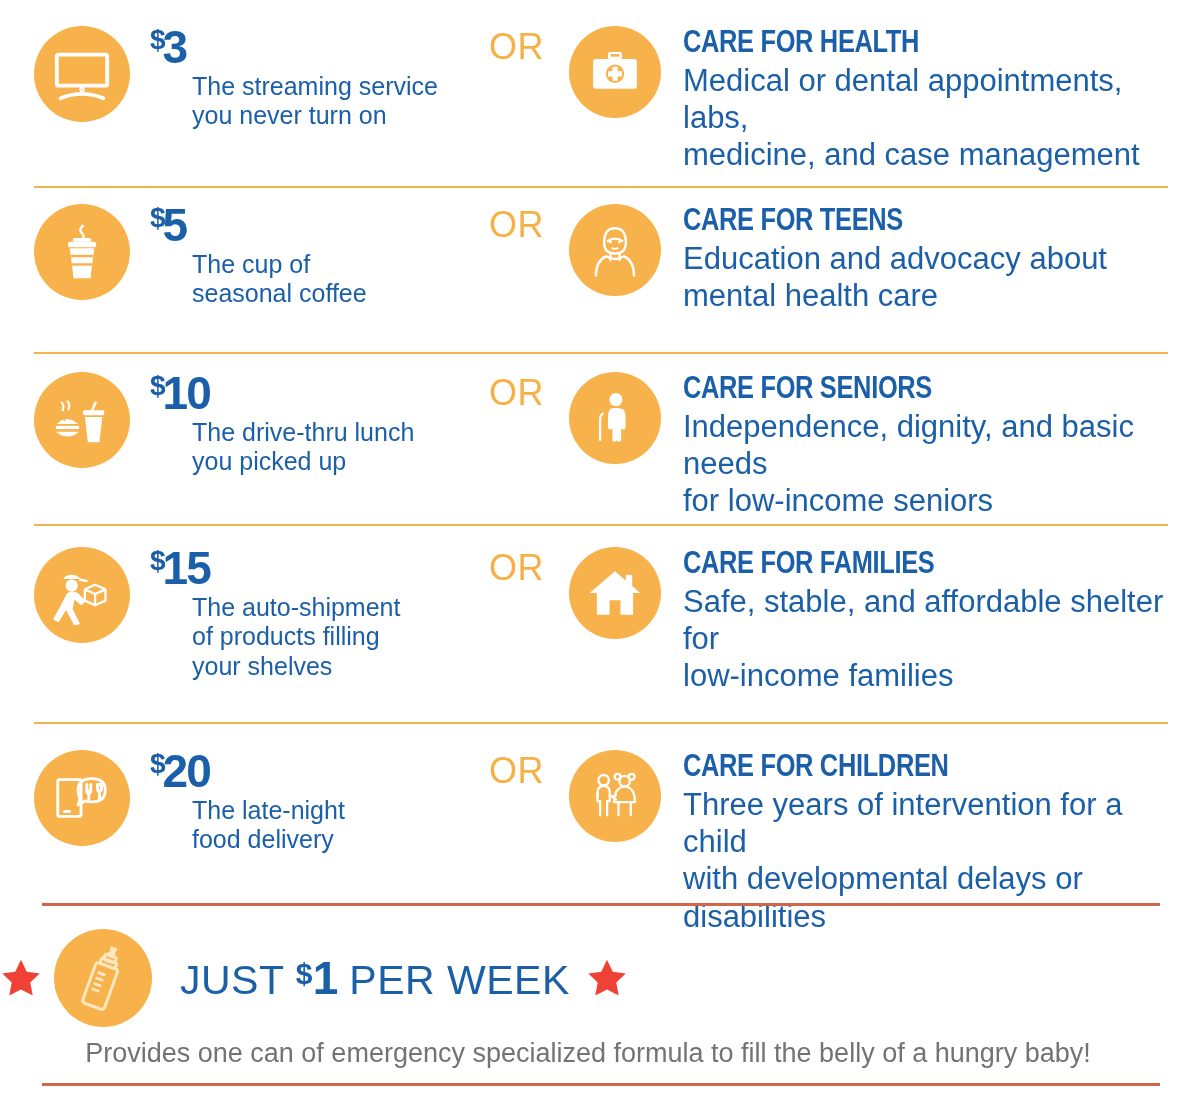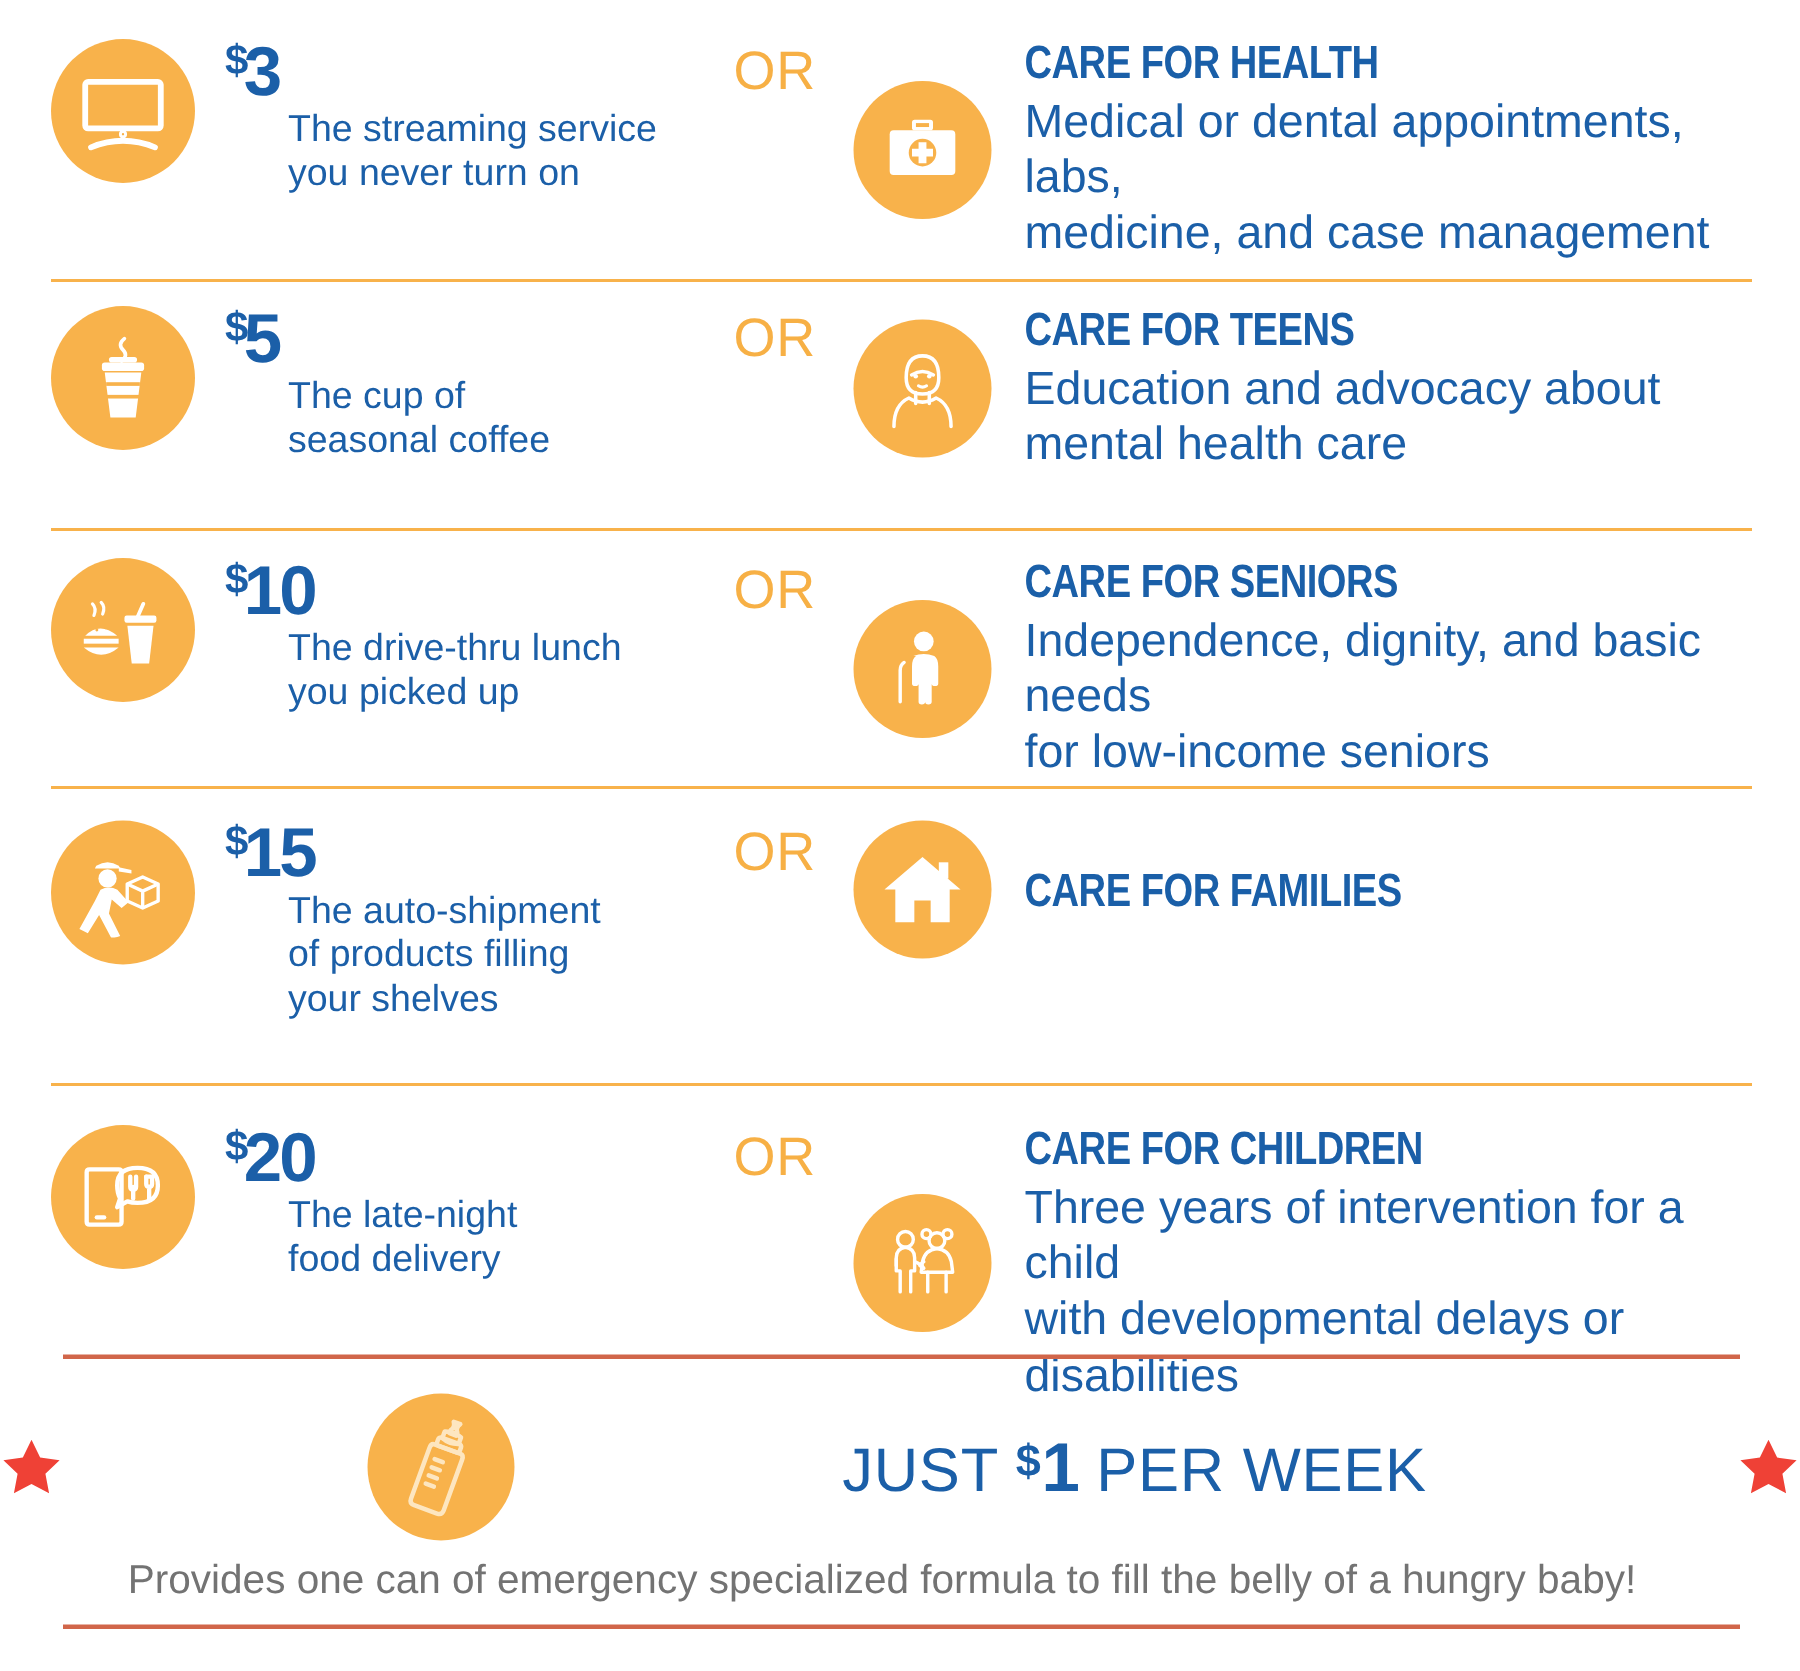--- a/index.html
+++ b/index.html
@@ -41,21 +41,21 @@
     flex: 0 0 105px;
     text-align: center;
     color: #F7B045;
     font-size: 36px;
     font-weight: 400;
     letter-spacing: 0.5px;
   }
 
   .right-block {
     display: flex;
-    align-items: center;
+    align-items: flex-start;
     flex: 1 1 auto;
   }
 
   
   .badge {
     flex: 0 0 auto;
     border-radius: 50%;
     background: #F8B24B;
     display: flex;
     align-items: center;
@@ -123,21 +123,21 @@
 
   
   .banner {
     position: absolute;
     left: 0;
     top: 918px;
     width: 1200px;
     height: 120px;
     display: flex;
     align-items: center;
-    justify-content: space-between;
+    justify-content: flex-start;
   }
   .star {
     width: 42px; height: 42px;
     flex: 0 0 auto;
   }
   .bottle-badge {
     width: 98px; height: 98px;
     border-radius: 50%;
     background: #F8B24B;
     display: flex; align-items: center; justify-content: center;
@@ -309,20 +309,22 @@
     <div class="or-block">OR</div>
     <div class="right-block">
       <div class="badge badge-right">
         <svg viewBox="0 0 64 64" width="58" height="58" aria-hidden="true">
           <path d="M32 8 L60 32 L52 32 L52 56 L38 56 L38 40 L26 40 L26 56 L12 56 L12 32 L4 32 Z" fill="#fff"></path>
           <rect x="44" y="12" width="7" height="12" fill="#fff"></rect>
         </svg>
       </div>
       <div>
         <div class="care-title">CARE FOR FAMILIES</div>
+        <div class="care-desc">Safe, stable, and affordable shelter for
+low-income families</div>
       </div>
     </div>
   </div>
   <div class="divider" style="top:722px;"></div>
 
   <div class="row" style="top:750px;">
     <div class="left-block">
       <div class="badge badge-left">
         <svg viewBox="0 0 64 64" width="62" height="62" aria-hidden="true">
           <g fill="none" stroke="#fff" stroke-width="3" stroke-linejoin="round" stroke-linecap="round">

